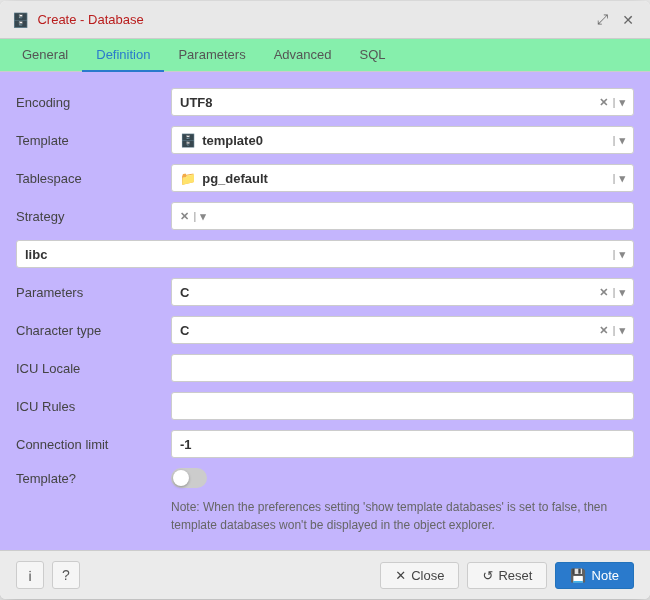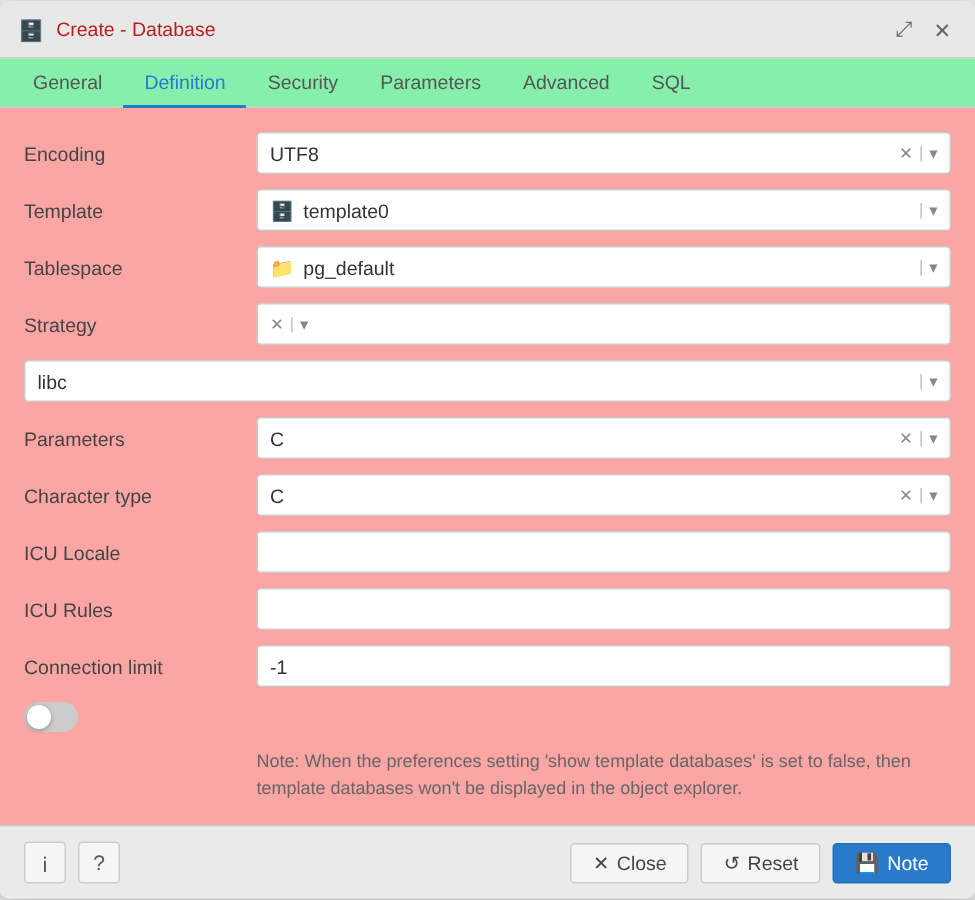--- a/index.html
+++ b/index.html
@@ -59,21 +59,21 @@
       border-bottom: 2px solid transparent;
       margin-bottom: -1px;
     }
     .tab.active {
       color: #2a7acc;
       border-bottom: 2px solid #2a7acc;
       font-weight: 500;
     }
     .content {
       padding: 16px 16px 8px 16px;
-      background: #fca5a5;
+      background: #c4b5fd;
     }
     .form-row {
       display: flex;
       align-items: center;
       margin-bottom: 10px;
     }
     .form-label {
       width: 155px;
       min-width: 155px;
       color: #444;
@@ -85,20 +85,21 @@
       position: relative;
     }
     .input-wrapper {
       display: flex;
       align-items: center;
       background: #fff;
       border: 1px solid #ccc;
       border-radius: 3px;
       padding: 4px 8px;
       min-height: 28px;
+      font-weight: bold;
     }
     .input-wrapper .value {
       flex: 1;
       color: #333;
       font-size: 13px;
       display: flex;
       align-items: center;
       gap: 6px;
     }
     .input-wrapper .controls {
@@ -222,23 +223,20 @@
   </div>
 
   <div class="tabs">
     <div class="tab">
       <span>General</span>
     </div>
     <div class="tab active">
       <span>Definition</span>
     </div>
     <div class="tab">
-      <span>Security</span>
-    </div>
-    <div class="tab">
       <span>Parameters</span>
     </div>
     <div class="tab">
       <span>Advanced</span>
     </div>
     <div class="tab">
       <span>SQL</span>
     </div>
   </div>
 
@@ -360,20 +358,21 @@
     <div class="form-row">
       <div class="form-label">Connection limit</div>
       <div class="form-control">
         <div class="input-wrapper">
           <span class="value">-1</span>
         </div>
       </div>
     </div>
 
     <div class="form-row">
+      <div class="form-label">Template?</div>
       <div class="form-control">
         <div class="toggle-wrapper">
           <div class="toggle"></div>
         </div>
       </div>
     </div>
 
     <div class="note-text">Note: When the preferences setting 'show template databases' is set to false, then template databases won't be displayed in the object explorer.</div>
 
   </div>

